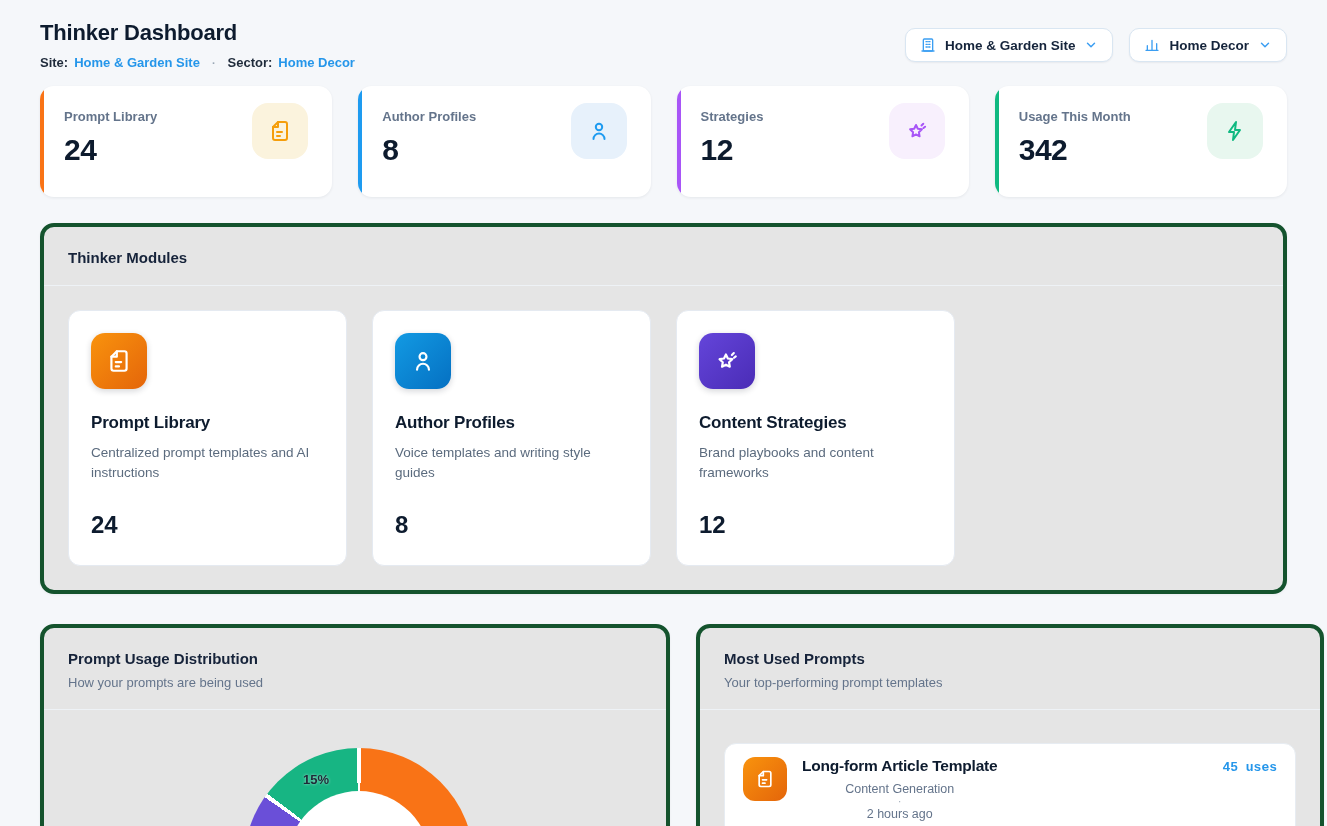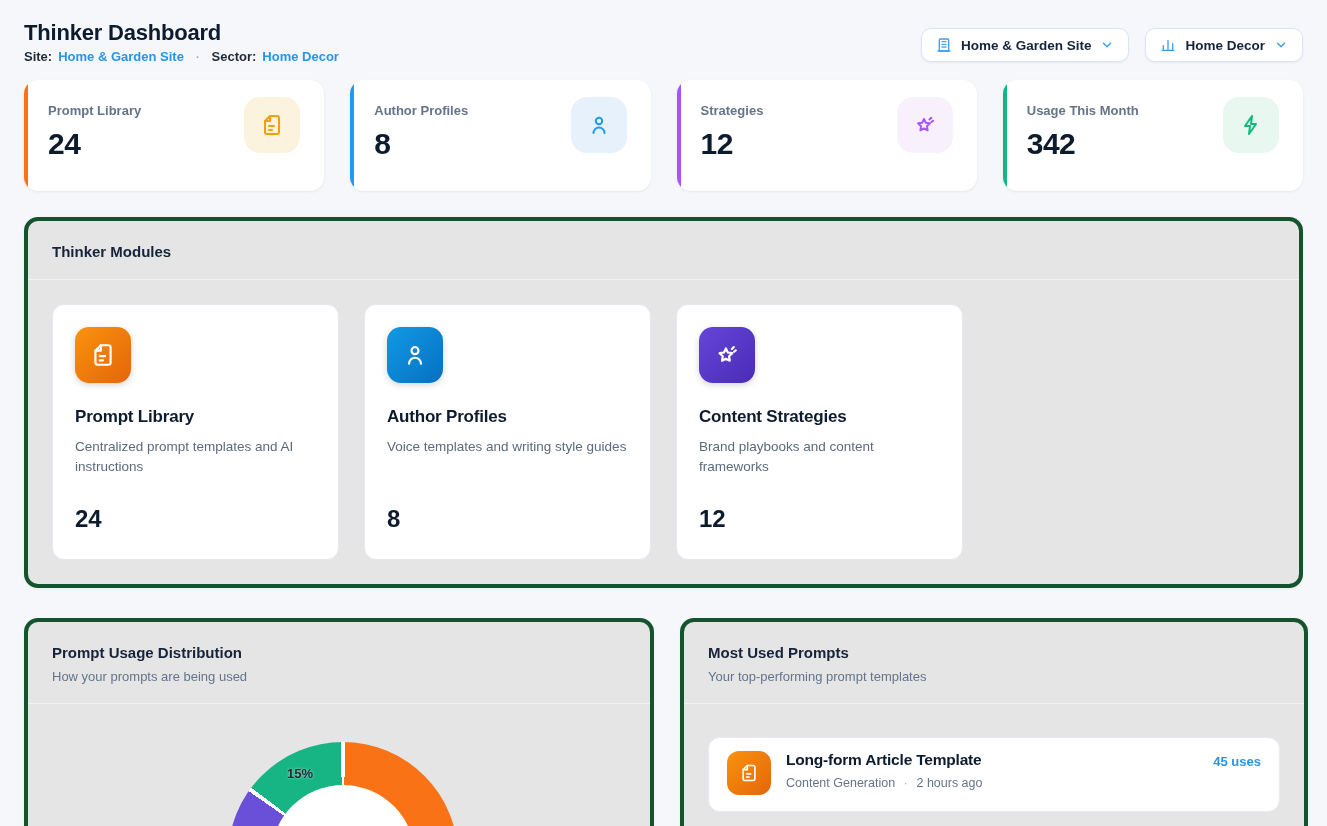--- a/index.html
+++ b/index.html
@@ -3,26 +3,26 @@
 <meta charset="utf-8">
 <style>
   * { box-sizing: border-box; margin: 0; padding: 0; }
   html, body { margin: 0; padding: 0; }
   body {
     width: 1327px; height: 826px; overflow: hidden;
     background: #f5f7fa;
     font-family: "Liberation Sans", sans-serif;
     color: #0f172a;
   }
-  .app { width: 1327px; height: 826px; position: relative; overflow: hidden; padding: 20px 24px; }
+  .app { width: 1327px; height: 826px; position: relative; overflow: hidden; padding: 20px 40px; }
 
   
   .header { display: flex; justify-content: space-between; align-items: flex-start; }
   .page-title { font-size: 22px; font-weight: 800; letter-spacing: -0.2px; color: #0d1b2e; }
-  .subtitle { margin-top: 3px; font-size: 13px; font-weight: 700; color: #1e2a3a; display: flex; gap: 6px; align-items: center; }
+  .subtitle { margin-top: 9px; font-size: 13px; font-weight: 700; color: #1e2a3a; display: flex; gap: 6px; align-items: center; }
   .subtitle a { color: #2596ea; text-decoration: none; cursor: pointer; }
   .subtitle .dot { color: #9aa7b5; font-weight: 700; margin: 0 6px; font-size: 11px; }
   .hdr-actions { display: flex; gap: 16px; margin-top: 8px; }
   .hdr-btn {
     display: flex; align-items: center; gap: 9px; background: #fff;
     border: 1px solid #d9e6f2; border-radius: 10px; padding: 8px 14px;
     font-weight: 700; font-size: 13.5px; color: #15243b; cursor: pointer;
     box-shadow: 0 1px 2px rgba(16,24,40,.06);
     font-family: "Liberation Sans", sans-serif;
   }
@@ -116,23 +116,23 @@
   .prompt-item {
     display: flex; align-items: flex-start; gap: 15px;
     border: 1px solid #e7ecf2; border-radius: 12px; padding: 13px 18px 16px;
     margin-top: 9px; background: #fff; cursor: pointer;
   }
   .prompt-icon {
     width: 44px; height: 44px; border-radius: 12px; color: #fff; flex: 0 0 auto;
     display: flex; align-items: center; justify-content: center;
   }
   .prompt-title { font-size: 15.5px; font-weight: 800; color: #0d1b2e; letter-spacing: -0.2px; }
-  .prompt-meta { display: flex; align-items: center; gap: 9px; margin-top: 7px; font-size: 12.5px; color: #64748b; }
+  .prompt-meta { display: flex; align-items: center; margin-top: 7px; font-size: 12.5px; color: #64748b; flex-direction: column; }
   .prompt-meta .dot { font-size: 10px; color: #9aa7b5; }
-  .prompt-uses { margin-left: auto; font-size: 13px; font-weight: 700; color: #2596ea; padding-top: 3px; }
+  .prompt-uses { margin-left: auto; font-size: 13px; font-weight: 700; color: #2596ea; padding-top: 3px; font-family: Liberation Mono, monospace; }
 
   svg { display: block; }
 </style>
 </head>
 <body>
 
 <div class="app">
 
   <div class="header">
     <div>

